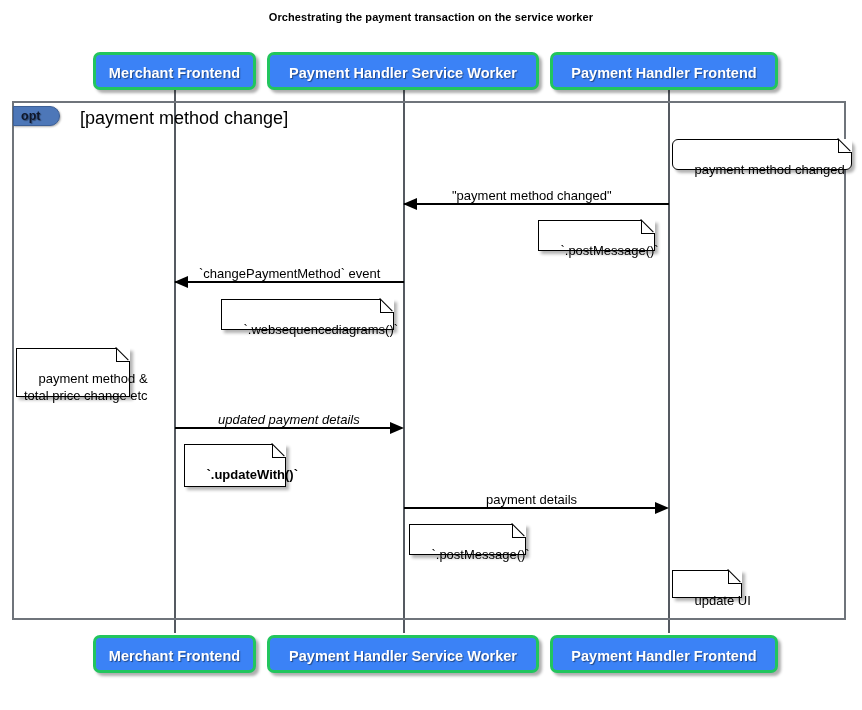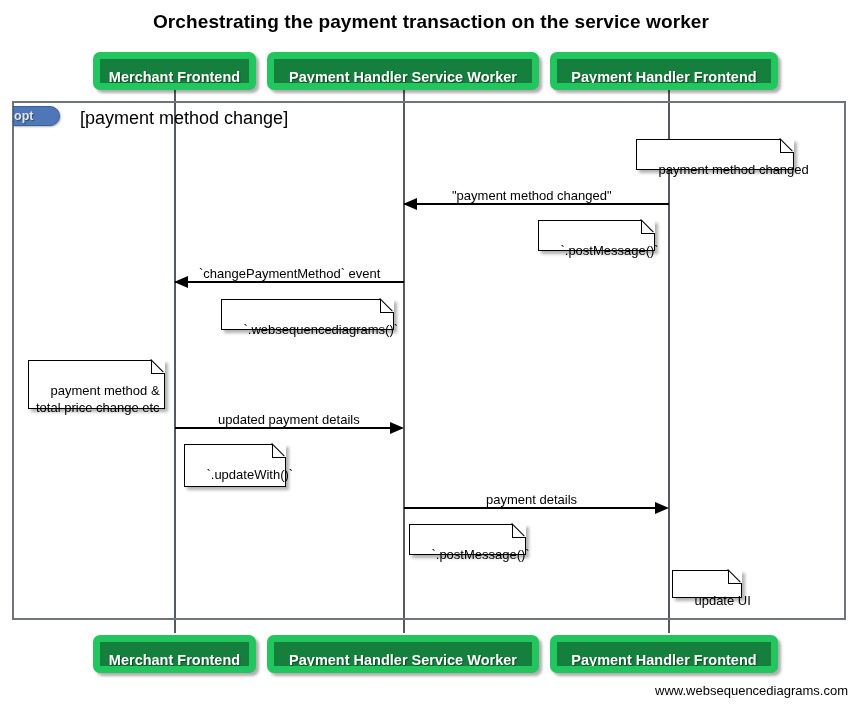--- a/index.html
+++ b/index.html
@@ -22,32 +22,32 @@
     height: 710px;
   }
 
   
   .title {
     position: absolute;
     left: 0;
     top: 11px;
     width: 862px;
     text-align: center;
-    font-size: 19px;
+    font-size: 11px;
     font-weight: bold;
     letter-spacing: 0.1px;
     color: #000;
   }
 
   
   .participant {
     position: absolute;
     box-sizing: border-box;
-    background: #15803d;
-    border: 7px solid #22c55e;
+    background: #3b82f6;
+    border: 3px solid #22c55e;
     border-radius: 7px;
     color: #ffffff;
     font-size: 14.5px;
     font-weight: bold;
     text-align: center;
     line-height: 36px;
     height: 38px;
     box-shadow: 3px 3px 3px rgba(0,0,0,0.32);
     text-shadow: 1px 1px 1px rgba(0,0,0,0.45);
     white-space: nowrap;
@@ -68,24 +68,25 @@
     border: 2px solid #6f747b;
     background: transparent;
   }
   .frame-tab {
     position: absolute;
     box-sizing: border-box;
     background: #4d77b8;
     border: 1px solid #3c5f96;
     border-top-right-radius: 11px;
     border-bottom-right-radius: 11px;
-    color: #e5e5e5;
+    color: #0f172a;
     font-size: 12.5px;
     font-weight: bold;
     line-height: 18px;
+    padding-left: 7px;
     height: 20px;
     box-shadow: 1px 1px 2px rgba(0,0,0,0.3);
     text-shadow: 1px 1px 1px rgba(0,0,0,0.4);
   }
   .frame-cond {
     position: absolute;
     font-size: 18px;
     color: #000;
     white-space: nowrap;
   }
@@ -172,21 +173,21 @@
   <div class="lifeline" style="left:668px; top:88px; height:545px;"></div>
 
   <div class="frame" style="left:12px; top:101px; width:834px; height:519px;"></div>
   <div class="frame-tab" style="left:13px; top:106px; width:47px;">opt</div>
   <div class="frame-cond" style="left:80px; top:108px;">[payment method change]</div>
 
   <div class="participant" style="left:93px; top:52px; width:163px;">Merchant Frontend</div>
   <div class="participant" style="left:267px; top:52px; width:272px;">Payment Handler Service Worker</div>
   <div class="participant" style="left:550px; top:52px; width:228px;">Payment Handler Frontend</div>
 
-  <div class="note" style="left:636px; top:139px; width:158px; height:31px;">
+  <div class="note" style="left:672px; top:139px; width:180px; height:31px;border-radius:6px;">
     <span>payment method changed</span>
     <span class="fold"></span>
   </div>
 
   <div class="msg-label" style="left:452px; top:188px;">"payment method changed"</div>
   <div class="msg-line" style="left:404px; top:203px; width:265px;"></div>
   <div class="arrowhead left" style="left:403px; top:198px;"></div>
 
   <div class="note" style="left:538px; top:220px; width:117px; height:31px;">
     <span>`.postMessage()`</span>
@@ -195,31 +196,31 @@
 
   <div class="msg-label" style="left:199px; top:266px;">`changePaymentMethod` event</div>
   <div class="msg-line" style="left:175px; top:281px; width:229px;"></div>
   <div class="arrowhead left" style="left:174px; top:276px;"></div>
 
   <div class="note" style="left:221px; top:299px; width:173px; height:31px;">
     <span>`.websequencediagrams()`</span>
     <span class="fold"></span>
   </div>
 
-  <div class="note" style="left:28px; top:348px; width:137px; height:49px;margin-top:12px;">
+  <div class="note" style="left:16px; top:348px; width:114px; height:49px;">
     <span>payment method &amp;
 total price change etc</span>
     <span class="fold"></span>
   </div>
 
-  <div class="msg-label" style="left:218px; top:412px;">updated payment details</div>
+  <div class="msg-label" style="left:218px; top:412px;font-style:italic;">updated payment details</div>
   <div class="msg-line" style="left:175px; top:427px; width:216px;"></div>
   <div class="arrowhead right" style="left:390px; top:422px;"></div>
 
-  <div class="note" style="left:184px; top:444px; width:102px; height:43px;">
+  <div class="note" style="left:184px; top:444px; width:102px; height:43px;font-weight:bold;">
     <span>`.updateWith()`</span>
     <span class="fold"></span>
   </div>
 
   <div class="msg-label" style="left:486px; top:492px;">payment details</div>
   <div class="msg-line" style="left:404px; top:507px; width:252px;"></div>
   <div class="arrowhead right" style="left:655px; top:502px;"></div>
 
   <div class="note" style="left:409px; top:524px; width:117px; height:31px;">
     <span>`.postMessage()`</span>
@@ -228,15 +229,14 @@
 
   <div class="note" style="left:672px; top:570px; width:70px; height:28px;">
     <span>update UI</span>
     <span class="fold"></span>
   </div>
 
   <div class="participant" style="left:93px; top:635px; width:163px;">Merchant Frontend</div>
   <div class="participant" style="left:267px; top:635px; width:272px;">Payment Handler Service Worker</div>
   <div class="participant" style="left:550px; top:635px; width:228px;">Payment Handler Frontend</div>
 
-  <div class="footer">www.websequencediagrams.com</div>
 
 </div>
 
 </body></html>

